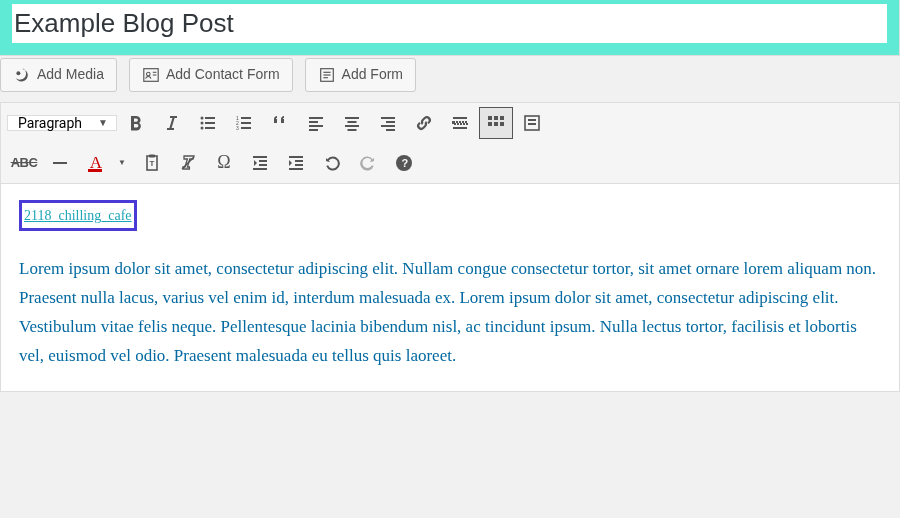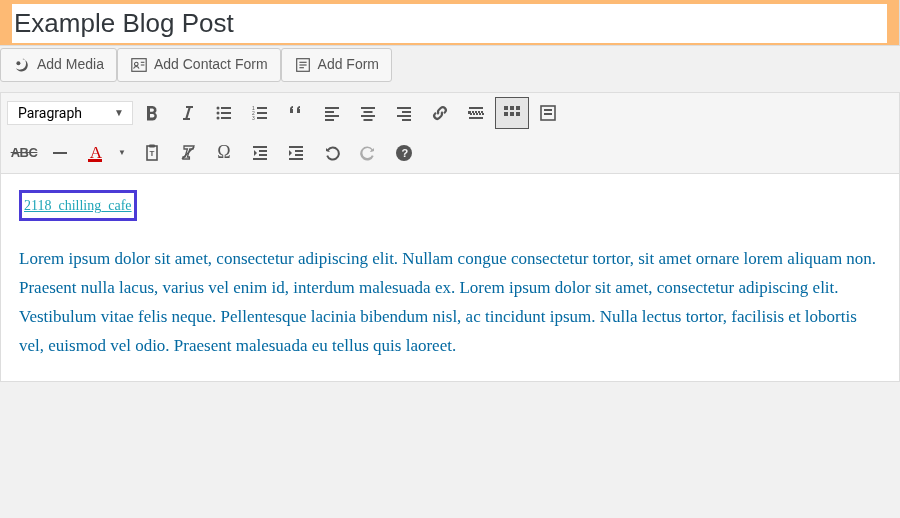--- a/index.html
+++ b/index.html
@@ -1,31 +1,31 @@
 <!DOCTYPE html>
 <html><head>
   <meta charset="utf-8">
   <style>
     * { box-sizing: border-box; margin: 0; padding: 0; }
     body { font-family: -apple-system, BlinkMacSystemFont, "Segoe UI", Roboto, sans-serif; background: #f1f1f1; width: 900px; height: 518px; overflow: hidden; }
     .wrapper { padding: 0; background: #f1f1f1; }
-    .title-box { background: #fdba74; border: 1px solid #ddd; padding: 4px 12px 2px; margin: 0 0 2px 0; border-top: none; border-left: none; }
+    .title-box { background: #5eead4; border: 1px solid #ddd; padding: 4px 12px 12px; margin: 0 0 2px 0; border-top: none; border-left: none; }
     .title-input { font-size: 26px; font-weight: 400; border: none; width: 100%; padding: 4px 2px; outline: none; color: #32373c; }
     .permalink-row { padding: 2px 0 10px 0; font-size: 13px; color: #555; }
     .permalink-row strong { font-weight: 700; color: #23282d; }
     .permalink-link { color: #0073aa; text-decoration: underline; }
     .permalink-link strong { color: #0073aa; }
     .permalink-btn { display: inline-block; background: #f7f7f7; border: 1px solid #ccc; border-radius: 3px; padding: 2px 10px; margin-left: 6px; font-size: 13px; cursor: pointer; color: #555; vertical-align: middle; line-height: 22px; }
-    .media-row { padding: 0 0 10px 0; display: flex; gap: 0; }
+    .media-row { padding: 0 0 10px 0; display: flex; gap: 12px; }
     .media-btn { display: inline-flex; align-items: center; gap: 6px; background: #f7f7f7; border: 1px solid #ccc; border-radius: 3px; padding: 6px 12px; font-size: 14px; cursor: pointer; color: #555; line-height: 1.4; }
     .media-btn svg { width: 18px; height: 18px; fill: #555; }
     .editor-box { background: #fff; border: 1px solid #ddd; }
     .toolbar { background: #f5f5f5; border-bottom: 1px solid #ddd; }
     .toolbar-row { display: flex; align-items: center; padding: 4px 6px; gap: 2px; flex-wrap: wrap; }
-    .format-select { background: #fff; border: 1px solid #ddd; padding: 4px 8px 4px 10px; font-size: 14px; display: inline-flex; align-items: center; gap: 32px; cursor: pointer; min-width: 104px; height: 24px; }
+    .format-select { background: #fff; border: 1px solid #ddd; padding: 4px 8px 4px 10px; font-size: 14px; display: inline-flex; align-items: center; gap: 16px; cursor: pointer; min-width: 104px; height: 16px; }
     .format-select .caret { font-size: 10px; color: #555; }
     .tb-btn { width: 34px; height: 32px; display: inline-flex; align-items: center; justify-content: center; cursor: pointer; color: #555; border: 1px solid transparent; background: transparent; }
     .tb-btn.active { border: 1px solid #555; background: #e5e5e5; }
     .tb-btn svg { width: 20px; height: 20px; fill: #555; }
     .abc { font-size: 13px; font-weight: 700; text-decoration: line-through; color: #555; letter-spacing: -0.5px;}
     .hr-glyph { width: 14px; height: 2px; background: #555; }
     .text-A { font-family: Georgia, serif; font-size: 17px; color: #c00; }
     .caret-sm { font-size: 8px; color: #555; margin-left: -4px; }
     .content-area { padding: 16px 18px 20px; font-family: Georgia, "Times New Roman", serif; color: #333; font-size: 17px; line-height: 1.7; }
     .link-item { color: #1fa5b8; text-decoration: underline; border: 3px solid #4b3bd6; display: inline-block; padding: 1px 2px; font-size: 14px; margin-bottom: 24px; }

